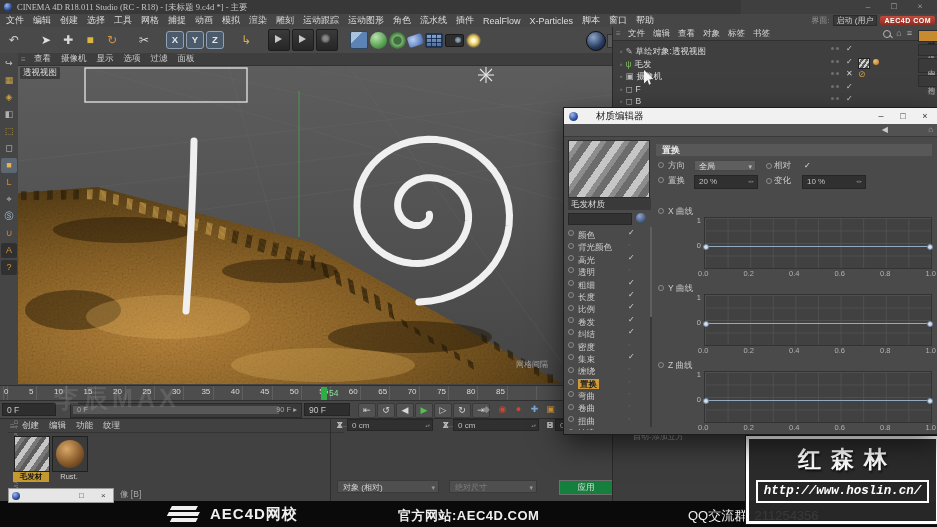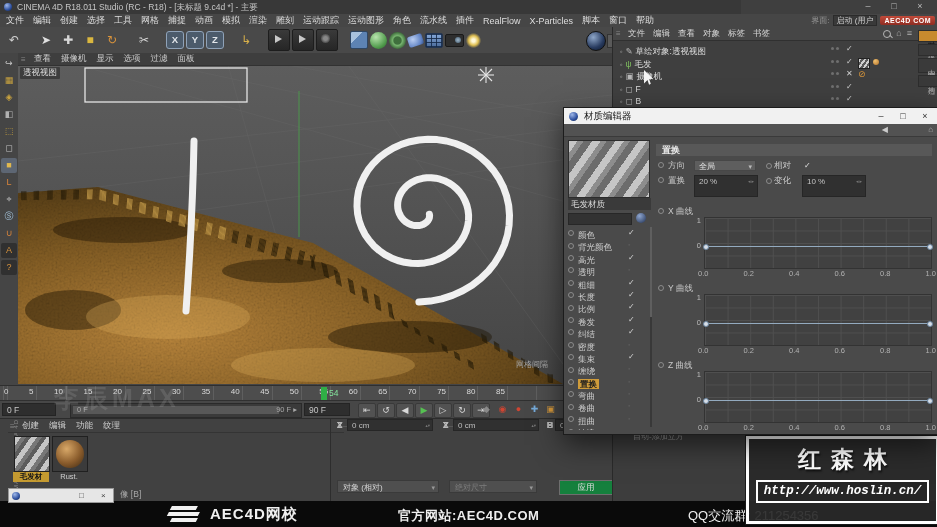--- a/index.html
+++ b/index.html
@@ -1,21 +1,21 @@
 <!DOCTYPE html>
 <html><head>
 <meta charset="utf-8">
 <style>
   html,body{margin:0;padding:0;background:#222;}
   #app{position:relative;width:937px;height:527px;overflow:hidden;background:#3f3f3f;
        font-family:"Liberation Sans","DejaVu Sans",sans-serif;color:#d8d8d8;
        -webkit-font-smoothing:antialiased;}
   .abs{position:absolute;}
   
-  #titlebar{left:0;top:0;width:741px;height:14px;background:#383838;border-bottom:1px solid #fef9c3;}
+  #titlebar{left:0;top:0;width:741px;height:14px;background:#383838;border-bottom:1px solid #fef9c3;font-family:Liberation Serif, serif;}
   .c4dball{width:8px;height:8px;border-radius:50%;background:radial-gradient(circle at 35% 30%,#9db6e8,#2d4f9e 60%,#101c3a);}
   #titlebar .c4dball{left:4px;top:3px;}
   #win-title{left:17px;top:0;height:14px;line-height:14px;font-size:8.5px;color:#c6c6c6;white-space:nowrap;}
   .winbtn{top:0;height:13px;width:24px;line-height:13px;text-align:center;font-size:9px;color:#bbb;}
   
   #menubar{left:0;top:14px;width:937px;height:13px;background:#464646;border-bottom:1px solid #303030;}
   #main-menu{display:flex;gap:9px;padding-left:6px;height:13px;align-items:center;}
   #main-menu span{font-size:9px;color:#dedede;white-space:nowrap;}
   #iface{right:2px;top:0;height:13px;display:flex;align-items:center;gap:3px;}
   #iface .lbl{font-size:8px;color:#9a9a9a;}
@@ -85,21 +85,21 @@
   #om-tabs .vtab{writing-mode:vertical-rl;text-orientation:upright;font-size:7.5px;color:#9a9a9a;background:#3a3a3a;border:1px solid #2d2d2d;padding:4px 1px;text-align:center;letter-spacing:1px;}
   #om-tabs .vtab.active{background:#c78a2e;color:#1d1d1d;font-weight:bold;}
   #cursor{left:644px;top:70px;width:11px;height:15px;background:#f5f5f5;z-index:15;
       clip-path:polygon(0% 0%,82% 58%,46% 60%,62% 92%,46% 99%,32% 66%,0% 90%);
       filter:drop-shadow(1px 1px 1px rgba(0,0,0,.6));}
   
   #me{left:563px;top:107px;width:374px;height:326px;background:#4a4a4a;border:1px solid #1c1c1c;
       box-shadow:0 10px 26px rgba(0,0,0,.55);z-index:20;}
   #me-title{position:absolute;left:0;top:0;width:100%;height:16px;background:#f1f1f1;display:flex;align-items:center;}
   #me-title .c4dball{margin-left:5px;width:9px;height:9px;}
-  #me-title .ttl{margin-left:6px;font-size:9.5px;color:#151515;}
+  #me-title .ttl{margin-left:18px;font-size:9.5px;color:#151515;}
   #me-title .wb{position:absolute;top:0;height:16px;width:22px;line-height:16px;text-align:center;color:#333;font-size:9px;}
   #me-strip{position:absolute;left:0;top:16px;width:100%;height:12px;background:#525252;border-bottom:1px solid #3a3a3a;}
   #me-back{position:absolute;right:50px;top:0;font-size:8px;color:#ccc;line-height:12px;}
   #me-lock{position:absolute;right:5px;top:0;font-size:8px;color:#aaa;line-height:12px;}
   #me-left{position:absolute;left:2px;top:30px;width:86px;height:292px;overflow:hidden;}
   #me-preview{position:absolute;left:2px;top:2px;width:80px;height:56px;border:1px solid #2c2c2c;
       background:repeating-linear-gradient(125deg,#c6c6c6 0 7px,#8d8d8d 7px 12px,#6c6c6c 12px 19px);}
   #me-name{position:absolute;left:2px;top:60px;width:80px;height:12px;line-height:12px;background:#3a3a3a;font-size:8.5px;color:#ddd;padding-left:3px;}
   #me-shaderrow{position:absolute;left:2px;top:75px;width:82px;height:11px;}
   #me-shaderfield{position:absolute;left:0;top:0;width:62px;height:10px;background:#323232;border:1px solid #272727;}
@@ -109,21 +109,21 @@
   .cdot{display:inline-block;width:4px;height:4px;border:1px solid #8b8b8b;border-radius:50%;margin:0 4px 1px 2px;vertical-align:middle;}
   .chan .clabel{font-size:8.5px;color:#cccccc;}
   .chan.active .clabel{background:#cf9b3a;color:#1e1e1e;padding:0 2px;font-weight:bold;}
   .chan .cmark{position:absolute;left:62px;font-size:8px;color:#d5d5d5;}
   .chan .cmark:empty::after{content:"▪";color:#585858;font-size:7px;}
   #me-scroll{position:absolute;left:84px;top:89px;width:4px;height:200px;background:#383838;}
   #me-scroll i{position:absolute;left:0;top:0;width:4px;height:90px;background:#5f5f5f;}
   #me-right{position:absolute;left:90px;top:30px;width:282px;height:294px;}
   #dp-header{position:absolute;left:2px;top:6px;width:276px;height:12px;line-height:12px;background:#585858;font-size:9px;font-weight:bold;color:#e8e8e8;padding-left:6px;box-sizing:border-box;}
   .prow{position:absolute;left:2px;width:276px;height:13px;line-height:13px;font-size:8.5px;color:#c9c9c9;}
-  .pfield{position:absolute;height:22px;line-height:11px;background:#303030;border:1px solid #262626;font-size:8px;color:#c4c4c4;padding-left:4px;box-sizing:border-box;}
+  .pfield{position:absolute;height:14px;line-height:11px;background:#303030;border:1px solid #262626;font-size:8px;color:#c4c4c4;padding-left:4px;box-sizing:border-box;}
   .pfield::after{content:"◂▸";position:absolute;right:2px;font-size:5px;color:#777;letter-spacing:1px;}
   .pselect{position:absolute;height:11px;line-height:11px;background:#5e5e5e;border:1px solid #474747;font-size:8px;color:#e0e0e0;padding-left:4px;box-sizing:border-box;}
   .pselect::after{content:"▾";position:absolute;right:3px;color:#bbb;font-size:7px;}
   .pcheck{font-size:8px;color:#e0e0e0;}
   #dp-slider{position:absolute;left:118px;top:4px;width:150px;height:5px;background:#717171;border-radius:2px;}
   #dp-slider i{position:absolute;left:2px;top:-3px;width:5px;height:11px;background:#393939;border:1px solid #222;}
   .curve{position:absolute;left:2px;width:276px;height:76px;}
   .curve .crow{height:12px;line-height:12px;font-size:8.5px;color:#c9c9c9;}
   .plot{position:absolute;left:48px;top:12px;width:226px;height:50px;background:#414141;border:1px solid #333;
       background-image:linear-gradient(#4f4f4f 1px,transparent 1px),linear-gradient(90deg,#4f4f4f 1px,transparent 1px);

